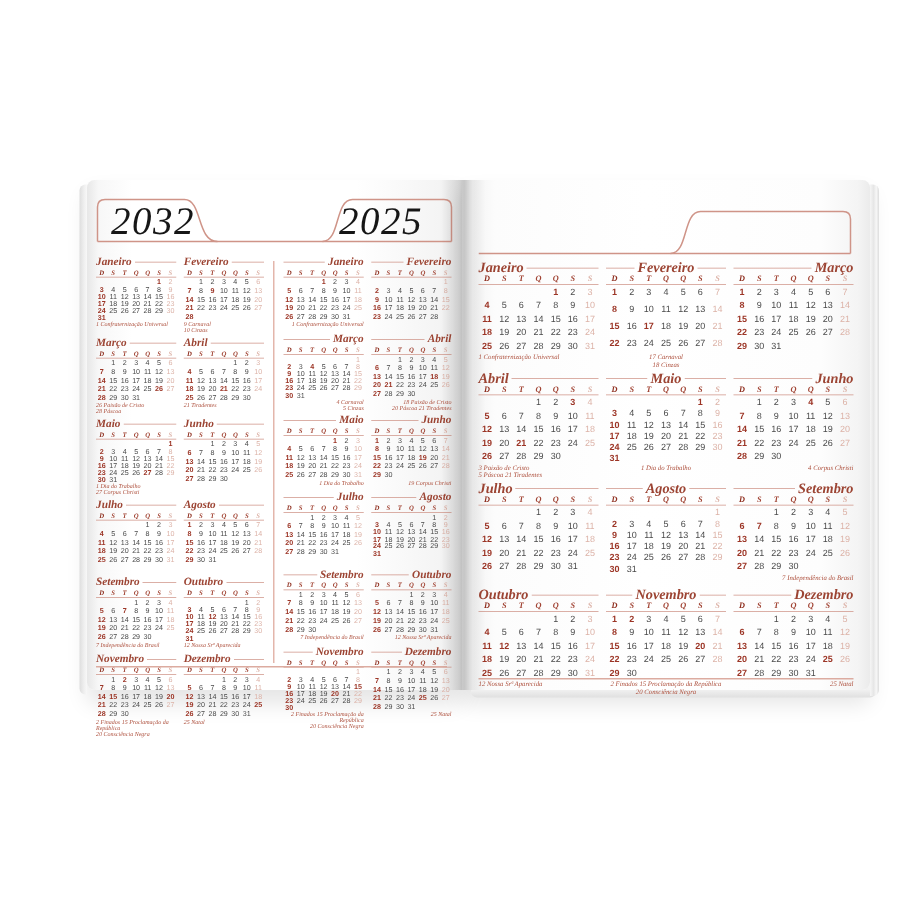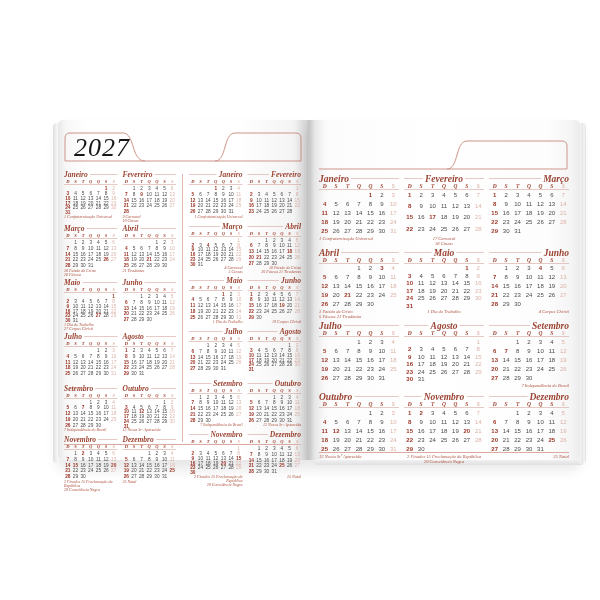--- a/index.html
+++ b/index.html
@@ -71,21 +71,22 @@
 
 <div class="canvas">
   <div class="book">
 
     <div class="page page-left">
       <svg class="ornament" style="left:5px;top:10px;" width="240" height="34" viewBox="0 0 240 34">
         <path d="M2,31 H238" fill="none" stroke="#cf9488" stroke-width="1"></path>
         <path d="M2,31 V8 Q2,3 7,3 H60 C72,3 68,31 82,31" fill="none" stroke="#cf9488" stroke-width="1"></path>
         <path d="M152,31 C164,31 160,3 172,3 H233 Q238,3 238,8 V31" fill="none" stroke="#cf9488" stroke-width="1"></path>
       </svg>
-      <div class="year-label" style="left:16px;top:15px;">2027</div>
+      <div class="year-label" style="left:16px;top:15px;">2032</div>
+      <div class="year-label" style="left:168px;top:15px;">2025</div>
 
       <div class="sec-wrap" style="left:6px;top:50px;width:112px;">
         <div class="sec-inner">
             <div class="sec-grid cols2">
               <div class="month">
                 <div class="mtitle">
                   <span class="mname">Janeiro</span>
                   <span class="tline"></span>
                 </div>
                 <div class="dow">

